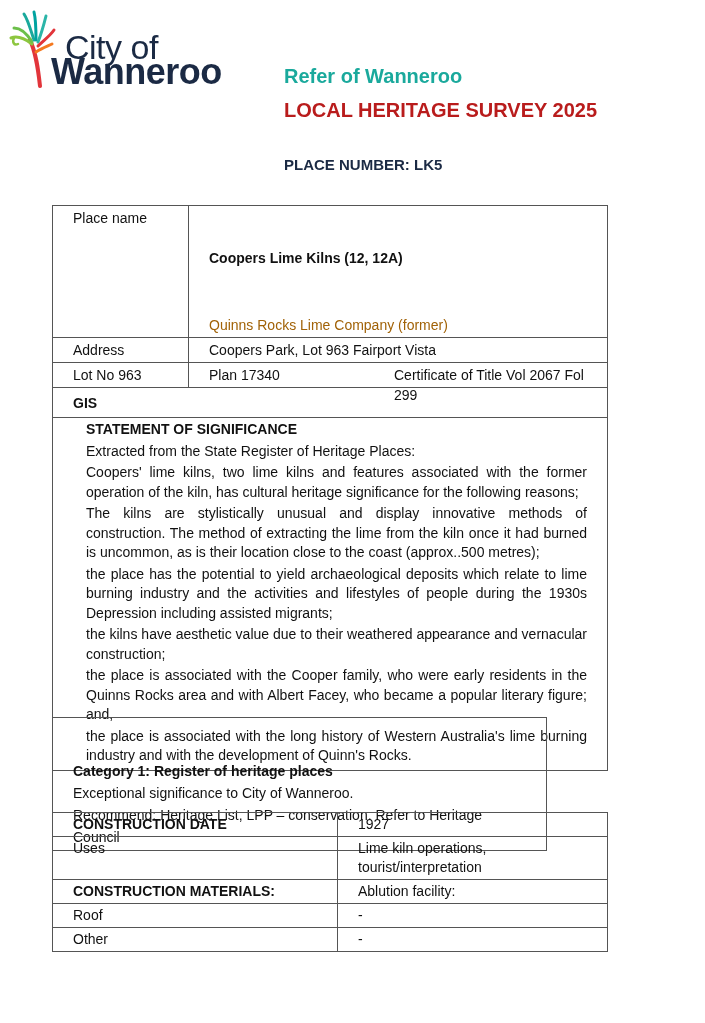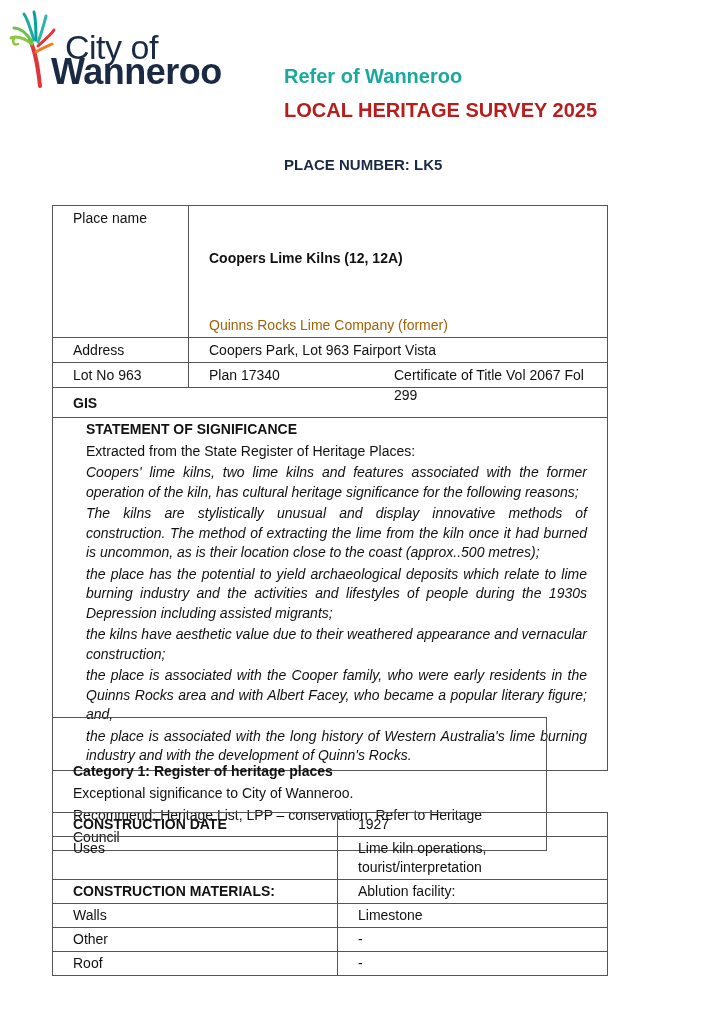--- a/index.html
+++ b/index.html
@@ -13,21 +13,21 @@
   .hdr-survey { position:absolute; left:284px; top:99px; font-size:20px; font-weight:bold; color:#b91c1c; }
   .place-number { position:absolute; left:284px; top:156px; font-size:15px; font-weight:bold; color:#1b2a44; }
 
   table { border-collapse:collapse; position:absolute; font-size:14px; }
   td { border:1px solid #555; padding:2px 20px; vertical-align:top; line-height:20px; }
   .t1 { left:52px; top:205px; width:556px; }
   .t1 td.lbl { width:95px; }
   .bold { font-weight:bold;margin-top:40px; }
   .grey { color:#a16207;margin-top:47px; }
   .sos p { margin:0 0 2px 13px; line-height:19.5px; }
-  .sos p.it { font-style:italic; text-align:justify; }
+  .sos p.it { text-align:justify; }
   .lot-cell { position:relative; }
   .lot-cert { position:absolute; left:173px; top:2px;margin-left:32px; }
 
   .t2 { left:52px; top:717px; width:495px; }
   .t2 td { border:1px solid #555; }
   .t2 div { line-height:22px; }
   .t3 { left:52px; top:812px; width:556px; }
   .t3 td.l { width:244px; }
   .t3 td { line-height:19px; }
 </style>
@@ -112,25 +112,21 @@
   </tr>
   <tr>
     <td class="l">Uses</td>
     <td>Lime kiln operations, tourist/interpretation</td>
   </tr>
   <tr>
     <td class="l bold">CONSTRUCTION MATERIALS:</td>
     <td>Ablution facility:</td>
   </tr>
   <tr>
-    <td class="l">Walls</td>
-    <td>Limestone</td>
+    <td class="l">Roof</td>
+    <td>-</td>
   </tr>
   <tr>
     <td class="l">Other</td>
-    <td>-</td>
-  </tr>
-  <tr>
-    <td class="l">Roof</td>
     <td>-</td>
   </tr>
 </tbody>
   </table>
 
 </body></html>

